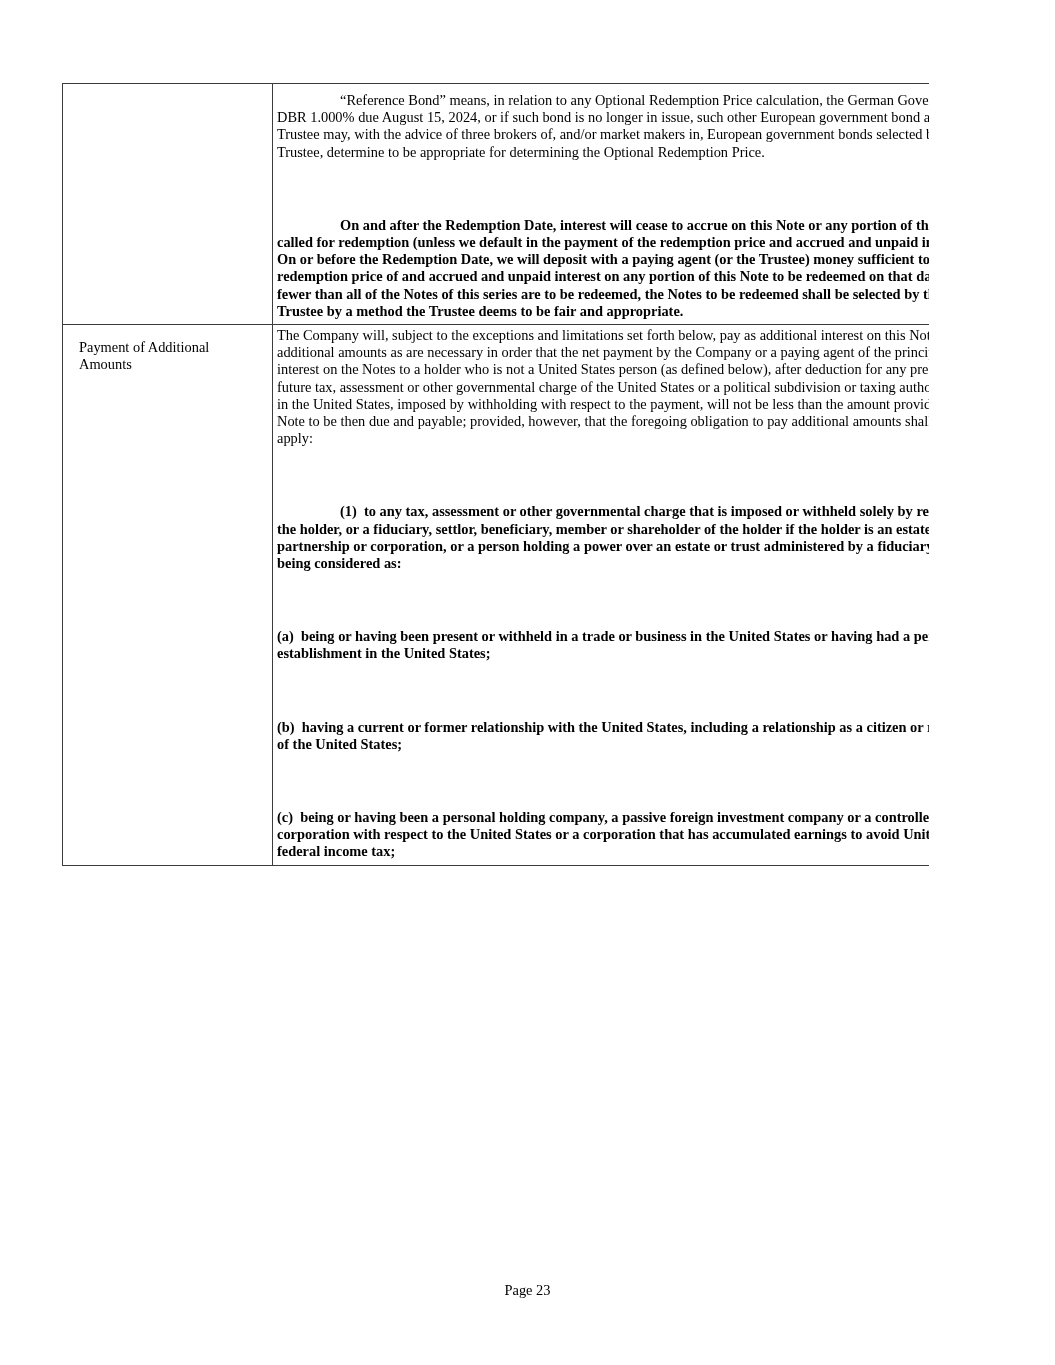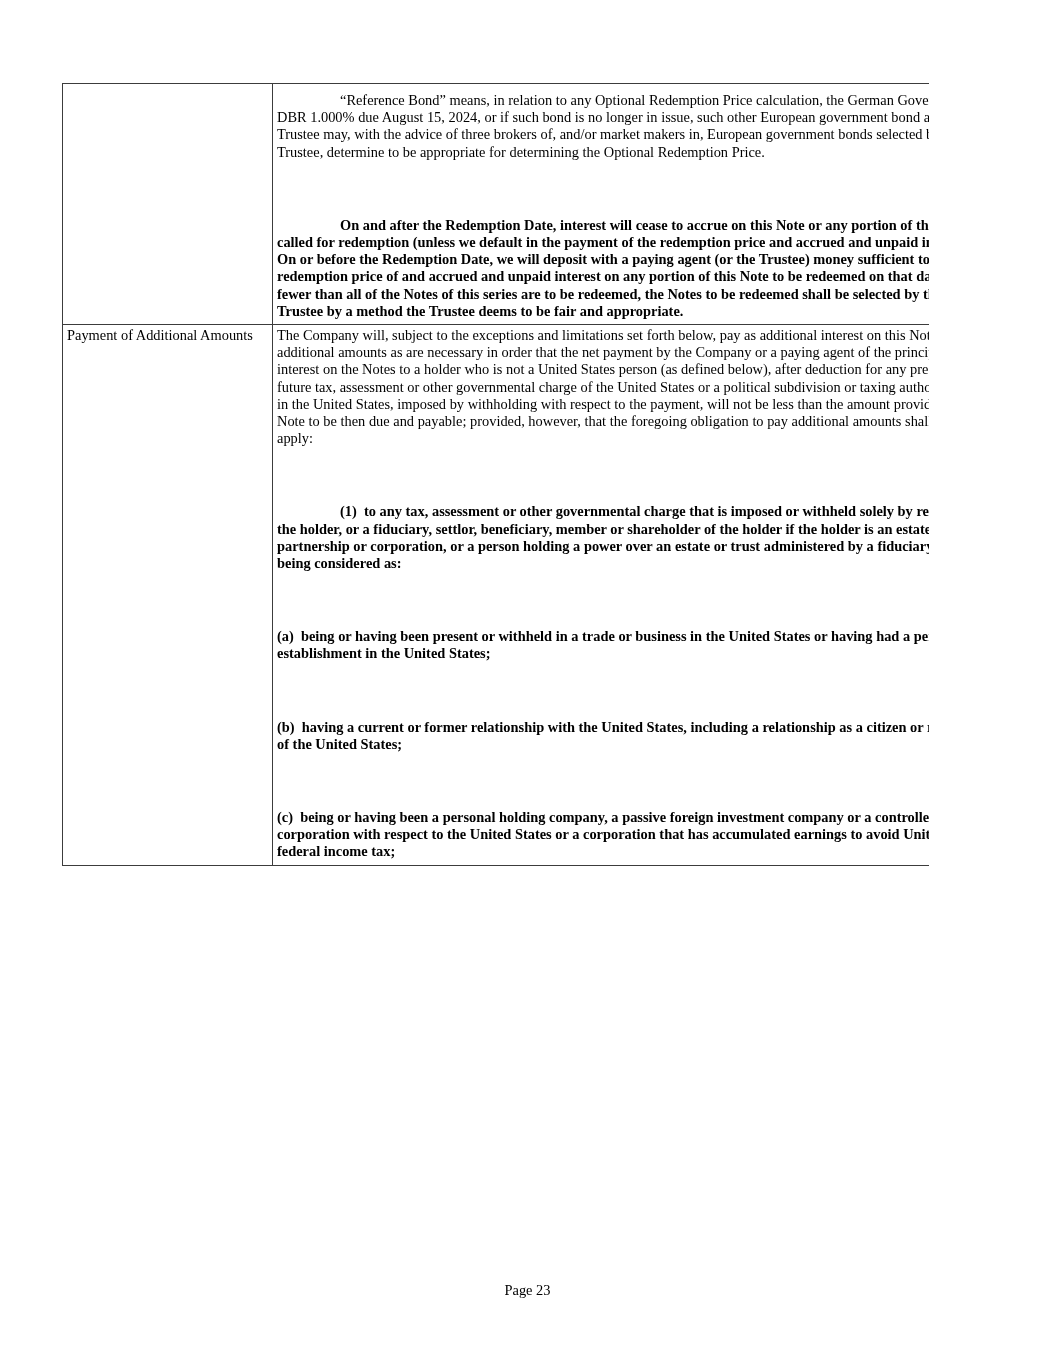--- a/index.html
+++ b/index.html
@@ -46,21 +46,21 @@
     text-indent: 63px;
   }
   .para.gap {
     margin-top: 56px;
     font-weight: bold;
   }
   .para.first-pad {
     margin-top: 6px;
   }
   .label-text {
-    margin: 0;
+    margin: 12px;
     white-space: pre-wrap;
   }
   .footer {
     position: absolute;
     top: 1282px;
     left: 0;
     width: 1055px;
     text-align: center;
     font-size: 14.4px;
     line-height: 17.2px;

